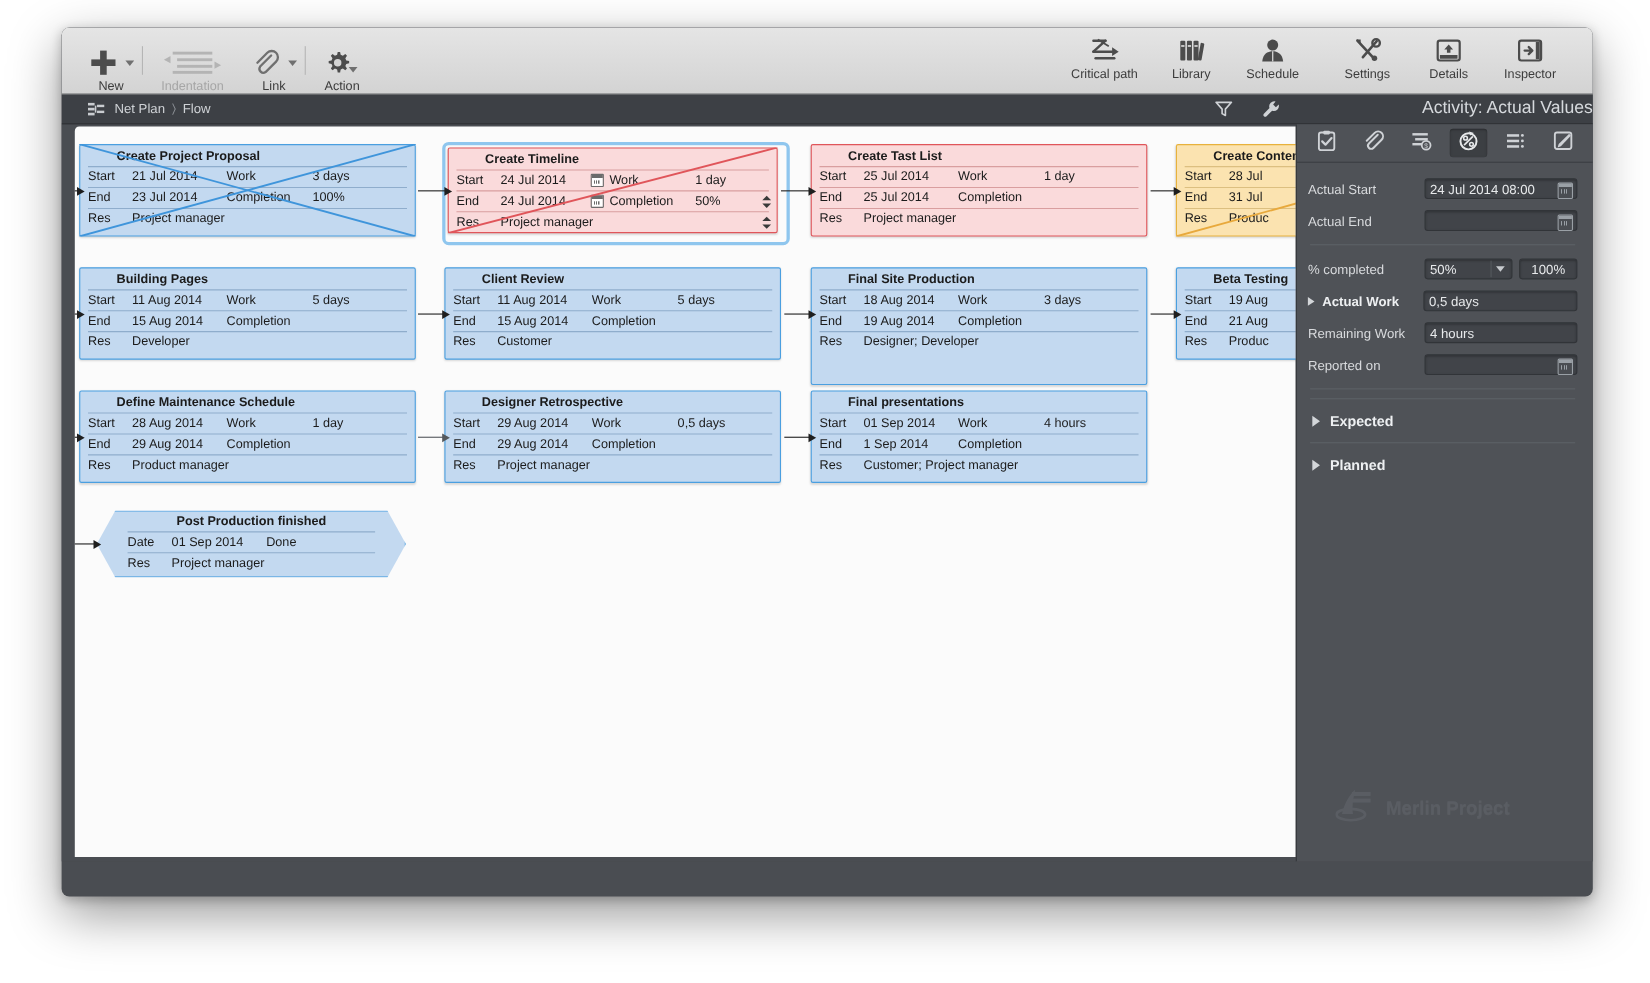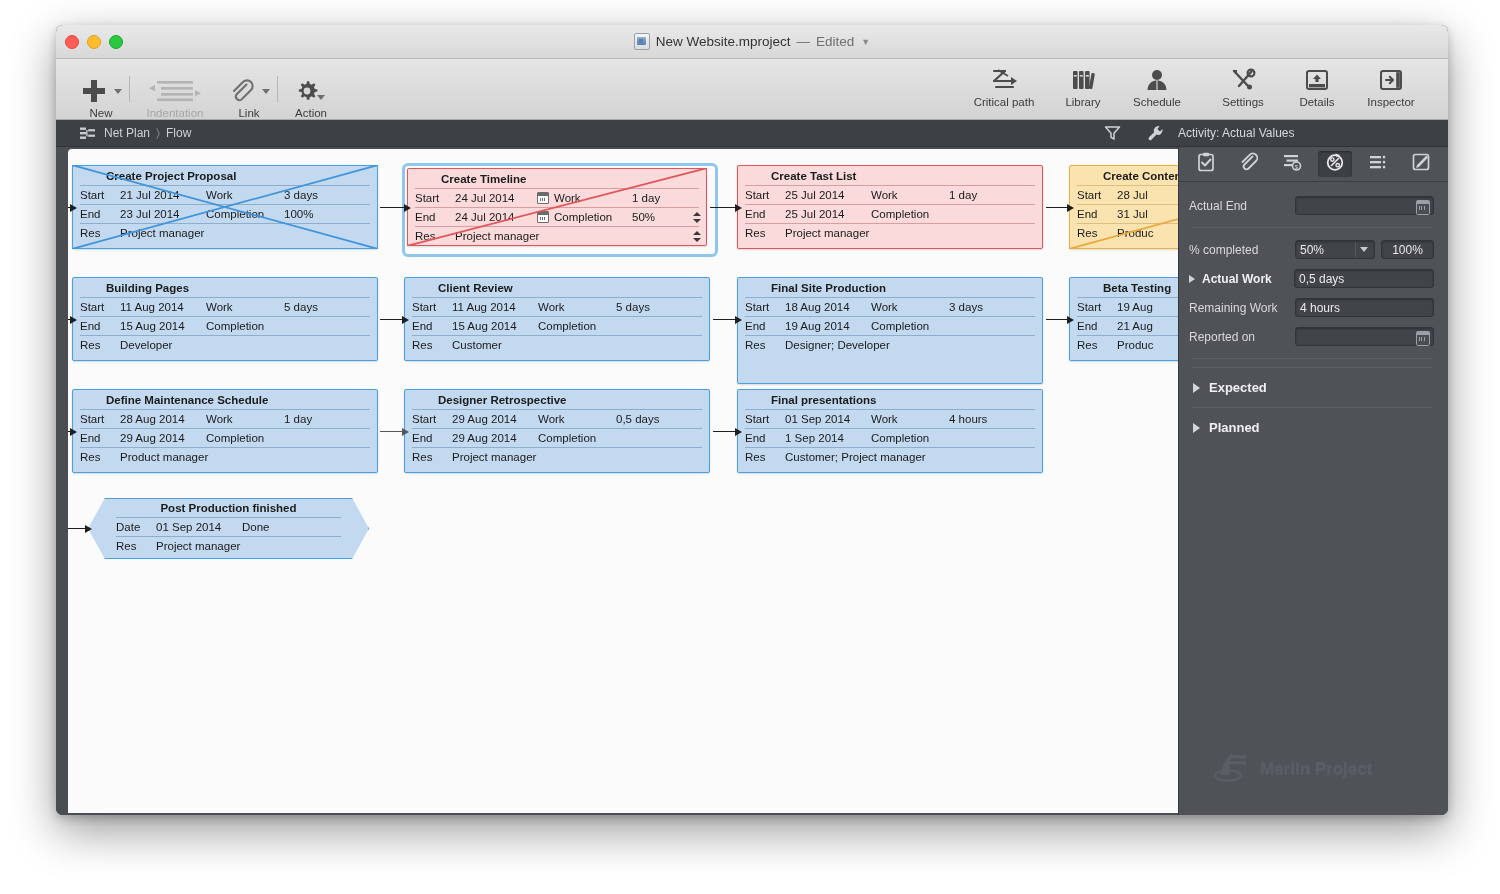--- a/index.html
+++ b/index.html
@@ -112,22 +112,22 @@
   }
   .crumb-text { font-size: 12px; color: #cfd2d6; }
   .crumb-sep { color: #8b8f95; margin: 0 6px; font-size: 12px; }
   .crumb-icon { margin-right: 9px; display: flex; }
   .crumbbar-right {
     position: absolute; right: 0; top: 0; height: 26px;
     display: flex; align-items: center;
   }
   .crumb-btn { padding: 0 13px; display: flex; align-items: center; cursor: default; }
   .crumb-title {
-    width: 270px; text-align: left;
-    font-size: 12px; color: #d6d9dd;
+    width: 270px; text-align: right;
+    font-size: 16px; color: #d6d9dd;
   }
 
   
   .body-split {
     display: flex;
     height: 670px;
     background: #4a4d52;
   }
   .canvas-wrap {
     width: 1122px; height: 670px;
@@ -363,34 +363,20 @@
     color: #5c6066;
     text-shadow: 0 1px 0 rgba(255,255,255,0.07);
   }
 </style>
 </head>
 <body>
 
 <div class="desktop">
   <div class="window">
 
-    <div class="titlebar">
-      <div class="traffic">
-        <div class="tl tl-close"></div>
-        <div class="tl tl-min"></div>
-        <div class="tl tl-max"></div>
-      </div>
-      <div class="title-wrap">
-        <span class="doc-icon"></span>
-        <span class="title-text">New Website.mproject</span>
-        <span class="title-dash">—</span>
-        <span class="title-edited">Edited</span>
-        <span class="title-chev">▼</span>
-      </div>
-    </div>
 
     <div class="toolbar">
       <div class="tb-left">
 
         <div class="tb-item">
           <div class="tb-glyph">
             <svg width="26" height="26" viewBox="0 0 26 26">
               <rect x="10" y="2" width="6" height="22" fill="#4c4c4c"></rect>
               <rect x="2" y="10" width="22" height="6" fill="#4c4c4c"></rect>
             </svg>
@@ -912,20 +898,27 @@
             <div class="insp-tab">
               <span><svg width="20" height="20" viewBox="0 0 20 20">
                   <rect x="2.5" y="2.5" width="15" height="15" rx="2" fill="none" stroke="#cfd2d6" stroke-width="1.7"></rect>
                   <path d="M15.5 3.5 L6 13 L5 16 L8 15 L17 5.5 Z" fill="#cfd2d6"></path>
                 </svg></span>
             </div>
           </div>
 
         <div class="insp-body">
 
+          <div class="field-row">
+            <div class="field-label">Actual Start</div>
+            <div class="input">
+              <span>24 Jul 2014 08:00</span>
+              <span class="cal-btn"></span>
+            </div>
+          </div>
 
           <div class="field-row">
             <div class="field-label">Actual End</div>
             <div class="input">
               <span></span>
               <span class="cal-btn"></span>
             </div>
           </div>
 
           <div class="insp-divider"></div>

